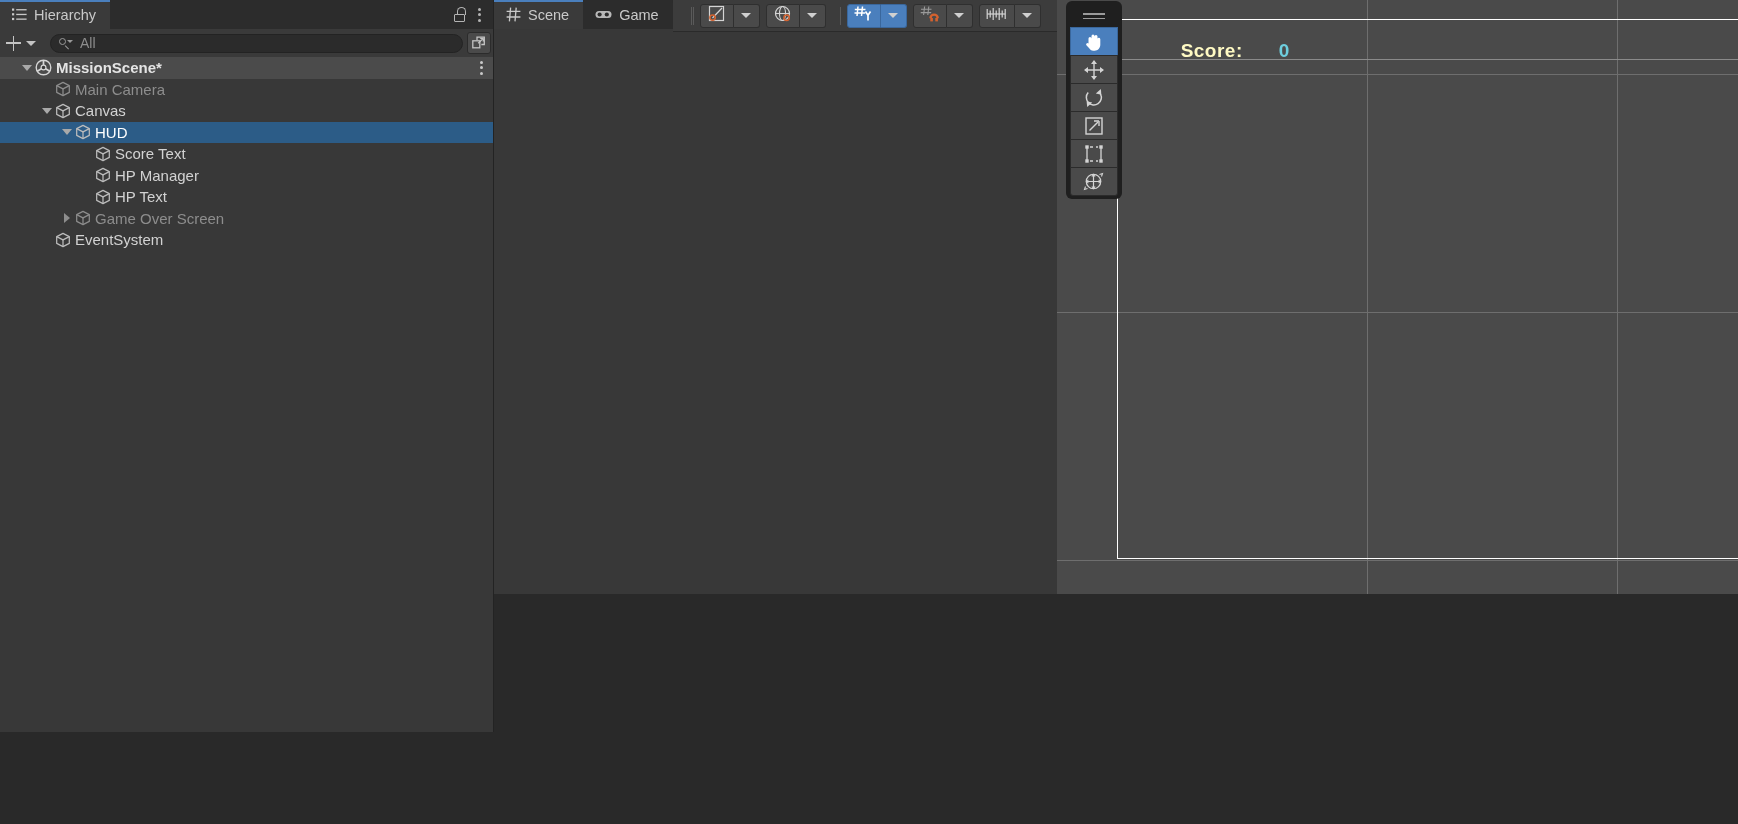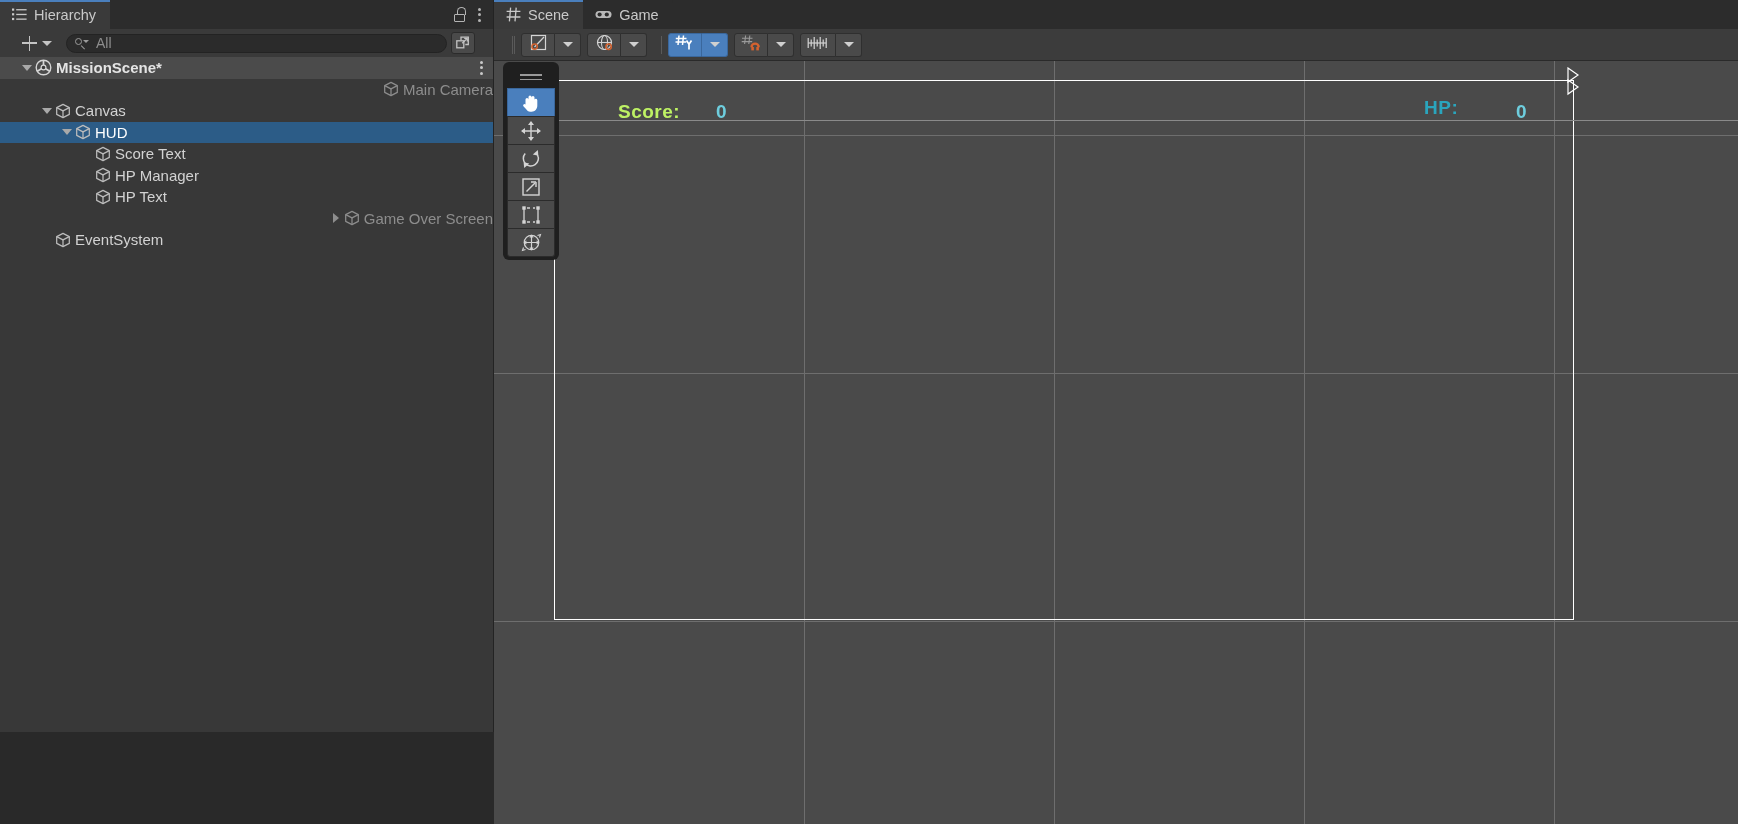--- a/index.html
+++ b/index.html
@@ -48,21 +48,21 @@
   .icon-lock .body { position: absolute; left: 0; bottom: 0; width: 11px; height: 8px; border: 1.6px solid #b4b4b4; border-radius: 1px; }
   .icon-lock .shackle { position: absolute; left: 3px; top: 0; width: 9px; height: 8px; border: 1.6px solid #b4b4b4; border-bottom: none; border-radius: 5px 5px 0 0; }
 
   .kebab { width: 4px; display: flex; flex-direction: column; gap: 2.5px; align-items: center; }
   .kebab i { width: 3px; height: 3px; border-radius: 50%; background: #b4b4b4; display: block; }
 
   
   .hier-toolbar {
     height: 28px; background: #3a3a3a;
     display: flex; align-items: center; gap: 0;
-    padding: 0 18px;
+    padding: 0 2px;
     flex: 0 0 28px;
   }
   .plus-btn { display: flex; align-items: center; gap: 5px; padding: 0 6px 0 4px; height: 22px; cursor: pointer; }
   .plus-glyph { position: relative; width: 15px; height: 15px; }
   .plus-glyph::before, .plus-glyph::after { content: ""; position: absolute; background: #c4c4c4; }
   .plus-glyph::before { left: 0; top: 6.6px; width: 15px; height: 1.8px; }
   .plus-glyph::after { top: 0; left: 6.6px; height: 15px; width: 1.8px; }
   .caret-dn { width: 0; height: 0; border-left: 5px solid transparent; border-right: 5px solid transparent; border-top: 5px solid #c4c4c4; }
 
   .search-wrap {
@@ -89,37 +89,37 @@
   
   .tree { position: relative; flex: 1; background: #383838; overflow: hidden; padding-top: 0; }
   .tree-row {
     position: relative; height: 21.5px;
     display: flex; align-items: center;
     font-size: 15px; color: #d2d2d2;
     white-space: nowrap; cursor: default;
   }
   .tree-row.scene-row { background: #4b4b4b; font-weight: bold; color: #e4e4e4; }
   .tree-row.selected { background: #2c5c87; color: #ffffff; }
-  .tree-row.dim { color: #8d8d8d; justify-content: flex-end; }
+  .tree-row.dim { color: #8d8d8d; }
   .tree-row.dim .cube-ic svg { stroke: #8d8d8d; }
   .tw-arrow {
     width: 14px; height: 14px; display: flex; align-items: center; justify-content: center;
     flex: 0 0 14px; cursor: pointer;
   }
   .tw-arrow .tri-dn { width: 0; height: 0; border-left: 5px solid transparent; border-right: 5px solid transparent; border-top: 6px solid #a9a9a9; }
   .tw-arrow .tri-rt { width: 0; height: 0; border-top: 5px solid transparent; border-bottom: 5px solid transparent; border-left: 6px solid #8d8d8d; }
   .cube-ic { flex: 0 0 18px; width: 18px; height: 18px; display: flex; align-items: center; justify-content: center; margin-right: 3px; }
   .cube-ic svg { stroke: #bcbcbc; }
   .scene-ic { flex: 0 0 18px; width: 18px; height: 18px; display: flex; align-items: center; justify-content: center; margin-right: 4px; }
   .row-label { line-height: 1; }
   .row-kebab { position: absolute; right: 10px; top: 50%; transform: translateY(-50%); }
   .row-kebab i { background: #c9c9c9; }
 
   
-  .sceneview { position: relative; flex: 1; height: 824px; background: #383838; display: flex; flex-direction: column; }
+  .sceneview { position: relative; flex: 1; height: 594px; background: #383838; display: flex; flex-direction: row; }
   .scene-tabbar { height: 29px; background: #2c2c2c; display: flex; align-items: stretch; flex: 0 0 29px; }
   .scene-toolbar {
     height: 32px; background: #3c3c3c; flex: 0 0 32px;
     display: flex; align-items: center; gap: 0; padding: 0 10px;
     border-bottom: 1px solid #2a2a2a;
   }
   .tb-sep { width: 1px; height: 18px; background: #5a5a5a; margin: 0 8px; box-shadow: 2px 0 0 #5a5a5a; }
   .tb-sep2 { width: 1px; height: 18px; background: #5a5a5a; margin: 0 6px 0 8px; }
   .tb-group { display: flex; align-items: stretch; height: 24px; margin-right: 6px; }
   .tb-btn {
@@ -466,21 +466,21 @@
           <path d="M12 13 L2 20 L12 27 Z" fill="none" stroke="#ffffff" stroke-width="1.2"></path>
         </svg>
       </div>
       <div class="handle" style="left:1070px; top:6px;">
         <svg width="18" height="30" viewBox="0 0 18 30">
           <path d="M4 1 L14 8 L4 15 Z" fill="none" stroke="#ffffff" stroke-width="1.2"></path>
           <path d="M4 13 L14 20 L4 27 Z" fill="none" stroke="#ffffff" stroke-width="1.2"></path>
         </svg>
       </div>
 
-      <div class="hud-label" style="left: 124px; top: 40px; color: #bef264; text-align: right;">Score:</div>
+      <div class="hud-label" style="left: 124px; top: 40px; color: #fef9c3; text-align: right;">Score:</div>
       <div class="hud-label" style="left: 222px; top: 40px; color: rgb(110, 206, 222);">0</div>
       <div class="hud-label" style="left: 930px; top: 36px; color: rgb(42, 165, 189);">HP:</div>
       <div class="hud-label" style="left: 1022px; top: 40px; color: rgb(110, 206, 222);">0</div>
 
       <div class="toolpalette">
         <div class="tp-grip">
             <i></i>
             <i></i>
           </div>
 

